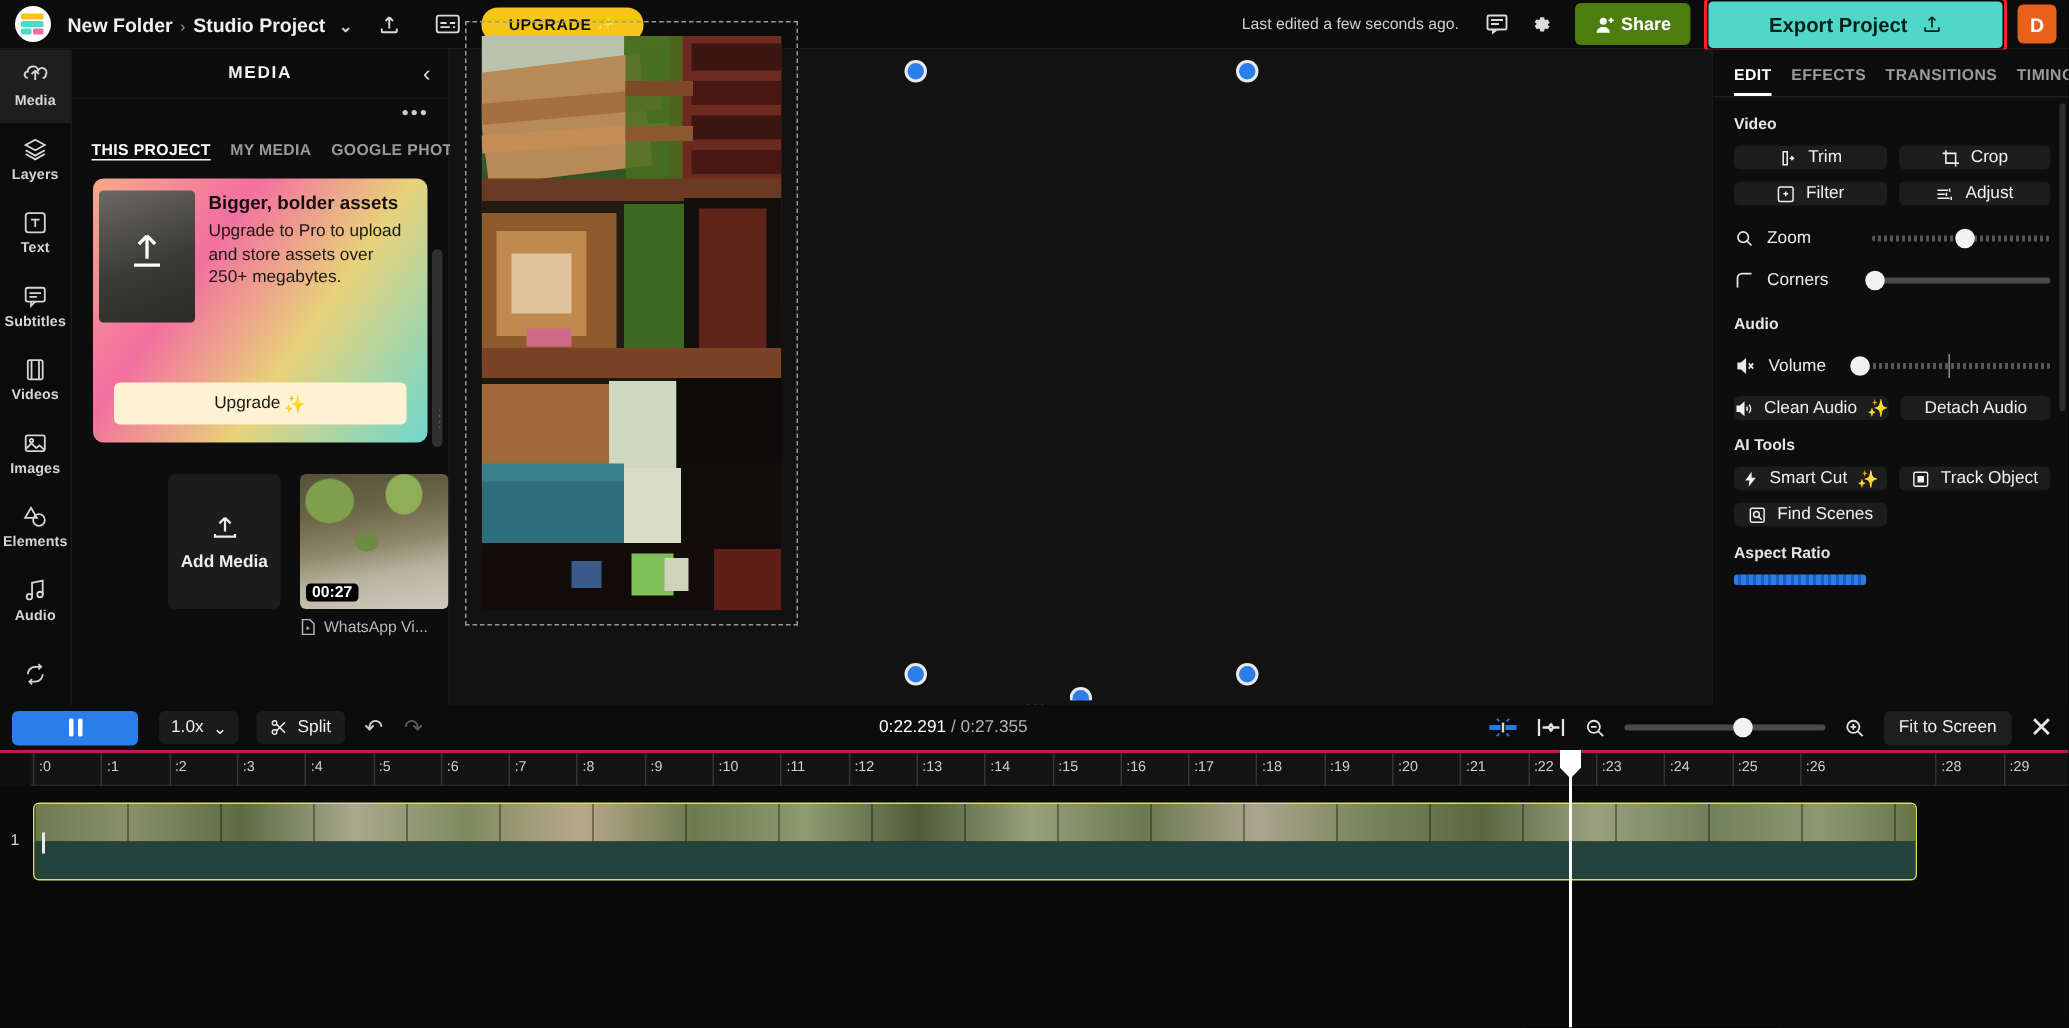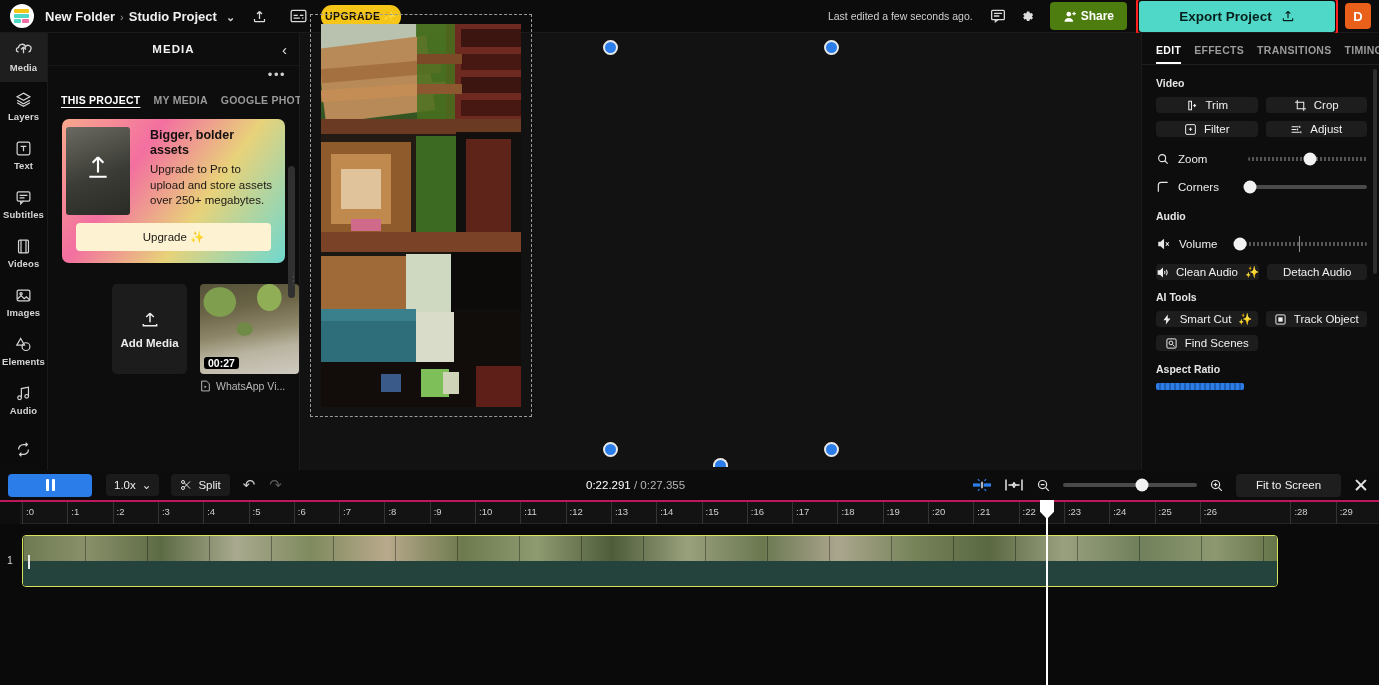--- a/index.html
+++ b/index.html
@@ -31,21 +31,21 @@
   .crumb { margin-left: 11px; font-size: 13px; font-weight: bold; color: #f0f0f0; white-space: nowrap; }
   .crumb-sep { margin: 0 5px; color: #9a9a9a; font-weight: normal; font-size: 11px; }
   .crumb-chev { margin-left: 9px; color: #d0d0d0; font-size: 11px; cursor: pointer; }
 
   .tb-icon {
     width: 30px; height: 30px; display: flex; align-items: center; justify-content: center;
     cursor: pointer; color: #dcdcdc;
   }
   .upgrade-pill {
     margin-left: 8px; background: #f5c518; color: #1a1200; font-size: 10.5px;
-    font-weight: bold; letter-spacing: .4px; padding: 5px 4px; border-radius: 11px;
+    font-weight: bold; letter-spacing: .4px; padding: 5px 18px; border-radius: 11px;
     cursor: pointer; white-space: nowrap;
   }
   .tb-right { margin-left: auto; display: flex; align-items: center; height: 100%; }
   .last-edit { font-size: 10.5px; color: #cfcfcf; margin-right: 10px; white-space: nowrap; }
   .share-btn {
     background: #4d7c0f; color: #fff; font-size: 12px; font-weight: bold;
     padding: 7px 13px; border-radius: 4px; margin-left: 7px; display: flex;
     align-items: flex-end; gap: 4px; cursor: pointer; white-space: nowrap;
   }
   .export-wrap {
@@ -85,25 +85,24 @@
   }
   .media-title { font-size: 11.5px; font-weight: bold; letter-spacing: 1.1px; color: #f2f2f2; }
   .collapse { position: absolute; right: 12px; top: 8px; cursor: pointer; color: #e0e0e0; font-size: 15px; }
   .dots-row { height: 18px; display: flex; justify-content: flex-end; align-items: center; padding-right: 13px; }
   .dots { letter-spacing: 1.5px; font-size: 13px; color: #cfcfcf; cursor: pointer; line-height: 8px; }
   .tabs-row { display: flex; gap: 13px; padding: 0 0 0 13px; align-items: flex-end; height: 22px; }
   .mtab { font-size: 10.5px; font-weight: bold; color: #9a9a9a; letter-spacing: .25px; cursor: pointer; white-space: nowrap; }
   .mtab.active { color: #ffffff; text-decoration: underline; text-underline-offset: 3px; }
 
   .promo {
-    margin: 13px 14px 0 14px; height: 144px; border-radius: 7px; overflow: hidden;
+    margin: 13px 14px 0 14px; height: 176px; border-radius: 7px; overflow: hidden;
     position: relative; display: flex;
     background: linear-gradient(125deg, #f7a98c 0%, #f36fa0 32%, #e8d27a 62%, #6fd8cf 100%);
     cursor: pointer;
-    gap: 11px;
   }
   .promo-img {
     width: 64px; height: 88px; margin: 8px 0 0 4px; border-radius: 3px;
     background: linear-gradient(160deg, #6a6a62, #3c3c36 55%, #2a2a26);
     position: relative; flex: 0 0 auto;
   }
   .promo-img .upic { position: absolute; left: 50%; top: 46%; transform: translate(-50%,-50%); }
   .promo-text { padding: 9px 10px 0 9px; flex: 1; }
   .promo-h { font-size: 12.5px; font-weight: bold; color: #14100f; line-height: 15px; }
   .promo-p { font-size: 11.5px; color: #1d1815; line-height: 15.5px; margin-top: 4px; }
@@ -224,21 +223,21 @@
     margin-left: 12px; background: #1b1b1b; border-radius: 4px; height: 22px; padding: 0 9px;
     display: flex; align-items: center; gap: 6px; font-size: 11.5px; color: #efefef; cursor: pointer;
   }
   .hist { margin-left: 13px; font-size: 15px; color: #cfcfcf; cursor: pointer; }
   .hist.dim { color: #5c5c5c; margin-left: 14px; }
   .tcode { position: absolute; left: 586px; font-size: 11.5px; color: #fff; white-space: nowrap; }
   .tcode .dim { color: #b5b5b5; }
   .tr-right { margin-left: auto; display: flex; align-items: center; gap: 12px; padding-right: 10px; }
   .zoom-track { width: 134px; height: 4px; background: #4a4a4a; border-radius: 3px; position: relative; }
   .fit-btn {
-    background: #1e1e1e; border-radius: 4px; height: 23px; padding: 0 20px; display: flex;
+    background: #1e1e1e; border-radius: 4px; height: 23px; padding: 0 10px; display: flex;
     align-items: center; font-size: 11.5px; color: #f0f0f0; cursor: pointer; white-space: nowrap;
   }
   .close-x { font-size: 19px; color: #e6e6e6; cursor: pointer; line-height: 1; }
 
   
   .ruler {
     position: absolute; top: 502px; left: 0; width: 1379px; height: 22px;
     background: #131313; border-bottom: 1px solid #242424;
   }
   .ruler .gutter { position: absolute; left: 0; top: 0; width: 20px; height: 22px; background: #0e0e0e; }

